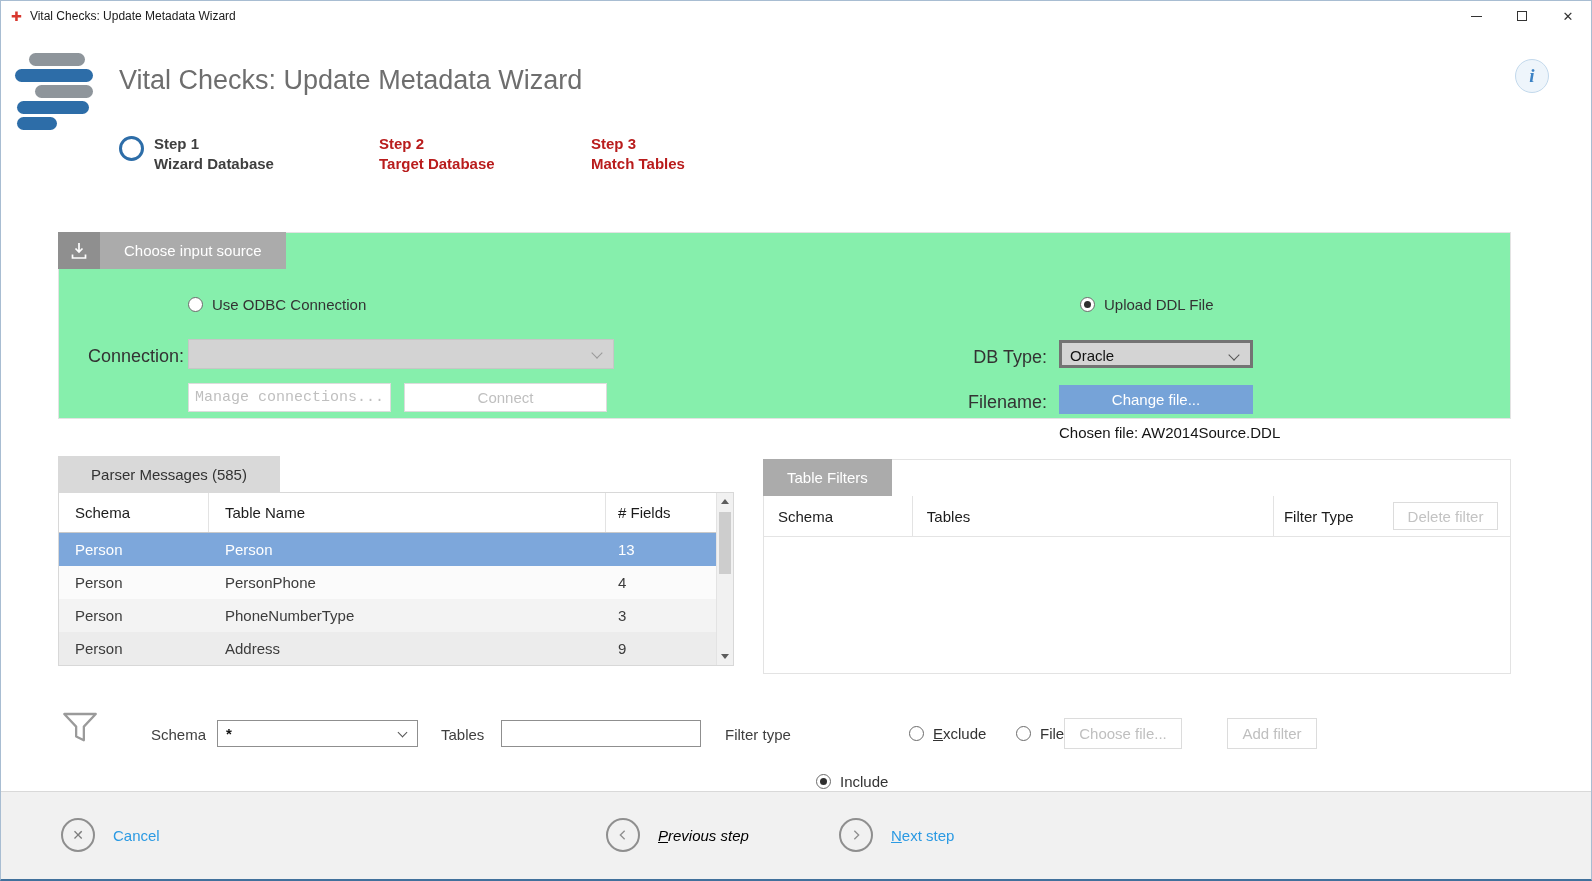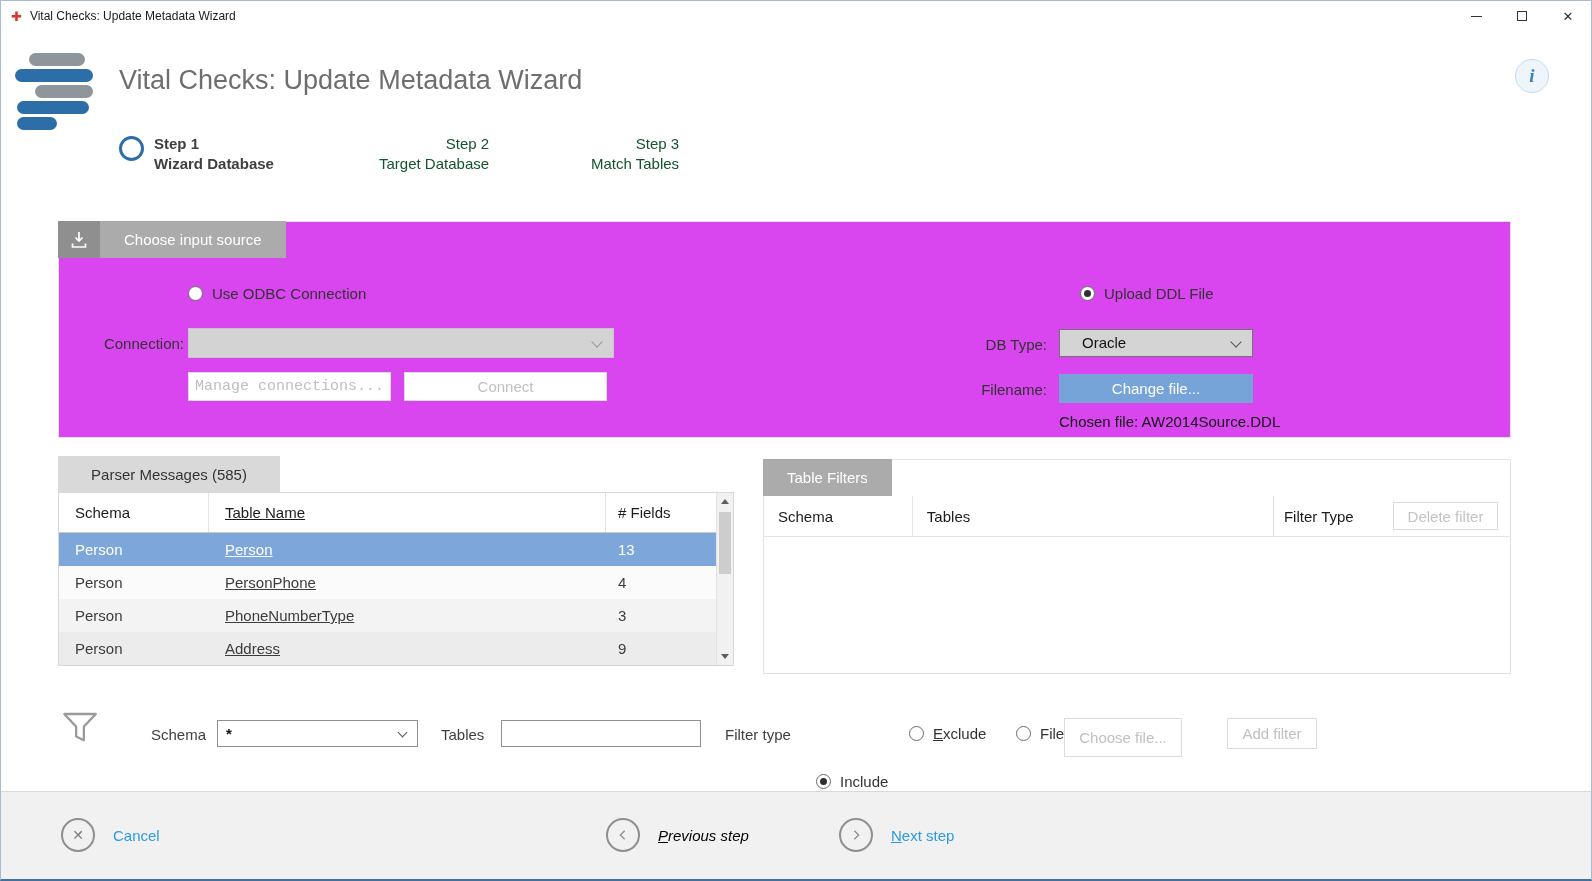--- a/index.html
+++ b/index.html
@@ -23,64 +23,64 @@
   .bar-gray{background:#8e959b;}
   .bar-blue{background:#2d6da8;}
   .page-title{position:absolute;left:118px;top:64px;font-size:27px;color:#6e6e6e;}
   .info-btn{position:absolute;left:1514px;top:58px;width:34px;height:34px;border-radius:50%;
             border:1px solid #c3d9ec;background:#eef5fb;display:flex;align-items:center;justify-content:center;
             color:#3b82c4;font-family:"Liberation Serif",serif;font-style:italic;font-weight:bold;font-size:19px;}
 
   
   .step-ring{position:absolute;left:118px;top:135px;width:25px;height:25px;border:3px solid #2d6da8;border-radius:50%;background:#fff;}
   .step{position:absolute;top:133px;font-size:15px;line-height:20px;font-weight:bold;color:#3f3f3f;}
-  .step.inactive{color:#14532d;font-weight:normal;text-align:right;}
+  .step.inactive{color:#b91c1c;font-weight:bold;}
   .step-1{left:153px;} .step-2{left:378px;} .step-3{left:590px;}
 
   
-  .input-panel{position:absolute;left:57px;top:220px;width:1453px;height:217px;border:1px solid #e3e3e3;background:#d946ef;}
+  .input-panel{position:absolute;left:57px;top:231px;width:1453px;height:187px;border:1px solid #e3e3e3;background:#86efac;}
   .panel-tab{position:absolute;top:-1px;left:-1px;height:37px;display:flex;align-items:stretch;color:#fff;font-size:15px;z-index:2;}
   .panel-tab .tab-icon{width:42px;background:#8f8f8f;display:flex;align-items:center;justify-content:center;}
   .panel-tab .tab-label{background:#ababab;display:flex;align-items:center;padding:0 24px;white-space:nowrap;}
 
   .radio{display:flex;align-items:center;gap:9px;font-size:15px;color:#333;}
   .radio .rb{width:15px;height:15px;border:1px solid #6b6b6b;border-radius:50%;background:#fff;position:relative;flex:none;}
   .radio.checked .rb::after{content:"";position:absolute;left:3px;top:3px;width:7px;height:7px;border-radius:50%;background:#2f2f2f;}
   .abs{position:absolute;}
 
-  .fld-label{position:absolute;font-size:15px;color:#333;}
+  .fld-label{position:absolute;font-size:18px;color:#333;}
   .combo{position:absolute;background:#fff;}
   .chev{position:absolute;width:8px;height:8px;border-right:1.5px solid #999;border-bottom:1.5px solid #999;transform:rotate(45deg);}
   .chev.dark{border-color:#555;}
 
   .combo-conn{left:129px;top:106px;width:426px;height:30px;background:#d3d3d3;border:1px solid #c6c6c6;}
   .combo-conn .chev{right:12px;top:9px;}
   .btn{display:flex;align-items:center;justify-content:center;font-size:15px;}
   .btn-disabled{position:absolute;height:29px;background:#fff;border:1px solid #dcdcdc;color:#bfbfbf;}
   .btn-manage{left:129px;top:150px;width:203px;font-family:Liberation Mono, monospace;}
   .btn-connect{left:345px;top:150px;width:203px;}
-  .combo-db{left:1000px;top:107px;width:194px;height:28px;background:#d4d4d4;border:1px solid #737373;
-            font-size:15px;color:#121212;line-height:26px;padding-left:22px;}
+  .combo-db{left:1000px;top:107px;width:194px;height:28px;background:#d4d4d4;border:3px solid #737373;
+            font-size:15px;color:#121212;line-height:26px;padding-left:8px;}
   .combo-db .chev{right:12px;top:8px;}
   .btn-changefile{position:absolute;left:1000px;top:152px;width:194px;height:29px;background:#76a3d8;color:#fff;border:1px solid #76a3d8;}
   .chosen-file{position:absolute;left:1000px;top:191px;font-size:15px;color:#141414;}
 
   
   .tables-tabs{position:absolute;left:57px;top:455px;display:flex;z-index:3;}
   .tab{height:37px;display:flex;align-items:center;justify-content:center;font-size:15px;}
   .tab-active{width:156px;background:#fff;border:1px solid #d8d8d8;border-bottom:none;color:#1f1f1f;}
   .tab-inactive{width:222px;background:#d9d9d9;color:#333;}
 
   .grid{position:absolute;left:57px;top:491px;width:676px;height:174px;border:1px solid #d8d8d8;background:#fff;}
   .grid-inner{margin-right:17px;}
   .grow{display:flex;height:33px;align-items:center;font-size:15px;color:#3c3c3c;}
   .ghead{display:flex;height:40px;align-items:center;font-size:15px;color:#1c1c1c;border-bottom:1px solid #c9c9c9;}
   .gc{height:100%;display:flex;align-items:center;}
   .c-schema{width:150px;padding-left:16px;}
-  .c-name{flex:1;padding-left:16px;text-decoration:underline;}
+  .c-name{flex:1;padding-left:16px;}
   .c-fields{width:110px;padding-left:12px;}
   .ghead .gc{border-right:1px solid #e3e3e3;}
   .ghead .c-fields{border-right:none;}
   .row-sel{background:#7da7db;color:#fff;}
   .row-a{background:#fbfbfb;}
   .row-b{background:#f3f3f3;}
   .row-c{background:#ececec;}
   .vscroll{position:absolute;top:0;right:0;bottom:0;width:17px;background:#f1f1f1;border-left:1px solid #e3e3e3;}
   .vs-btn{position:absolute;left:0;width:16px;height:17px;display:flex;align-items:center;justify-content:center;}
   .vs-up{top:0;} .vs-down{bottom:0;}
@@ -99,21 +99,21 @@
   .btn-delete{width:105px;height:28px;background:#fff;border:1px solid #dcdcdc;color:#c3c3c3;}
 
   
   .funnel{position:absolute;left:58px;top:706px;}
   .fb-label{position:absolute;font-size:15px;color:#3f3f3f;}
   .combo-schema{left:216px;top:719px;width:201px;height:27px;border:1px solid #8f8f8f;
                 font-size:15px;font-weight:bold;color:#111;line-height:25px;padding-left:8px;}
   .combo-schema .chev{right:11px;top:8px;width:7px;height:7px;border-color:#555;}
   .input-tables{position:absolute;left:500px;top:719px;width:200px;height:27px;border:1px solid #8f8f8f;
                 font-size:15px;padding:0 6px;font-family:inherit;background:#fff;}
-  .btn-choosefile{left:1063px;top:717px;width:118px;height:39px;}
+  .btn-choosefile{left:1063px;top:717px;width:118px;height:31px;}
   .btn-addfilter{left:1226px;top:717px;width:90px;height:31px;}
 
   
   .footer{position:absolute;left:0;right:0;bottom:0;height:88px;background:#f1f1f1;border-top:1px solid #d9d9d9;}
   .foot-item{position:absolute;top:26px;display:flex;align-items:center;gap:18px;font-size:15px;}
   .circle-btn{width:34px;height:34px;border:2px solid #8f8f8f;border-radius:50%;display:flex;
               align-items:center;justify-content:center;color:#7d7d7d;flex:none;background:transparent;}
   .f-cancel{left:60px;} .f-prev{left:605px;} .f-next{left:838px;}
   .link-blue{color:#2b9ae3;}
   .link-dark{color:#000000;font-style:italic;}

